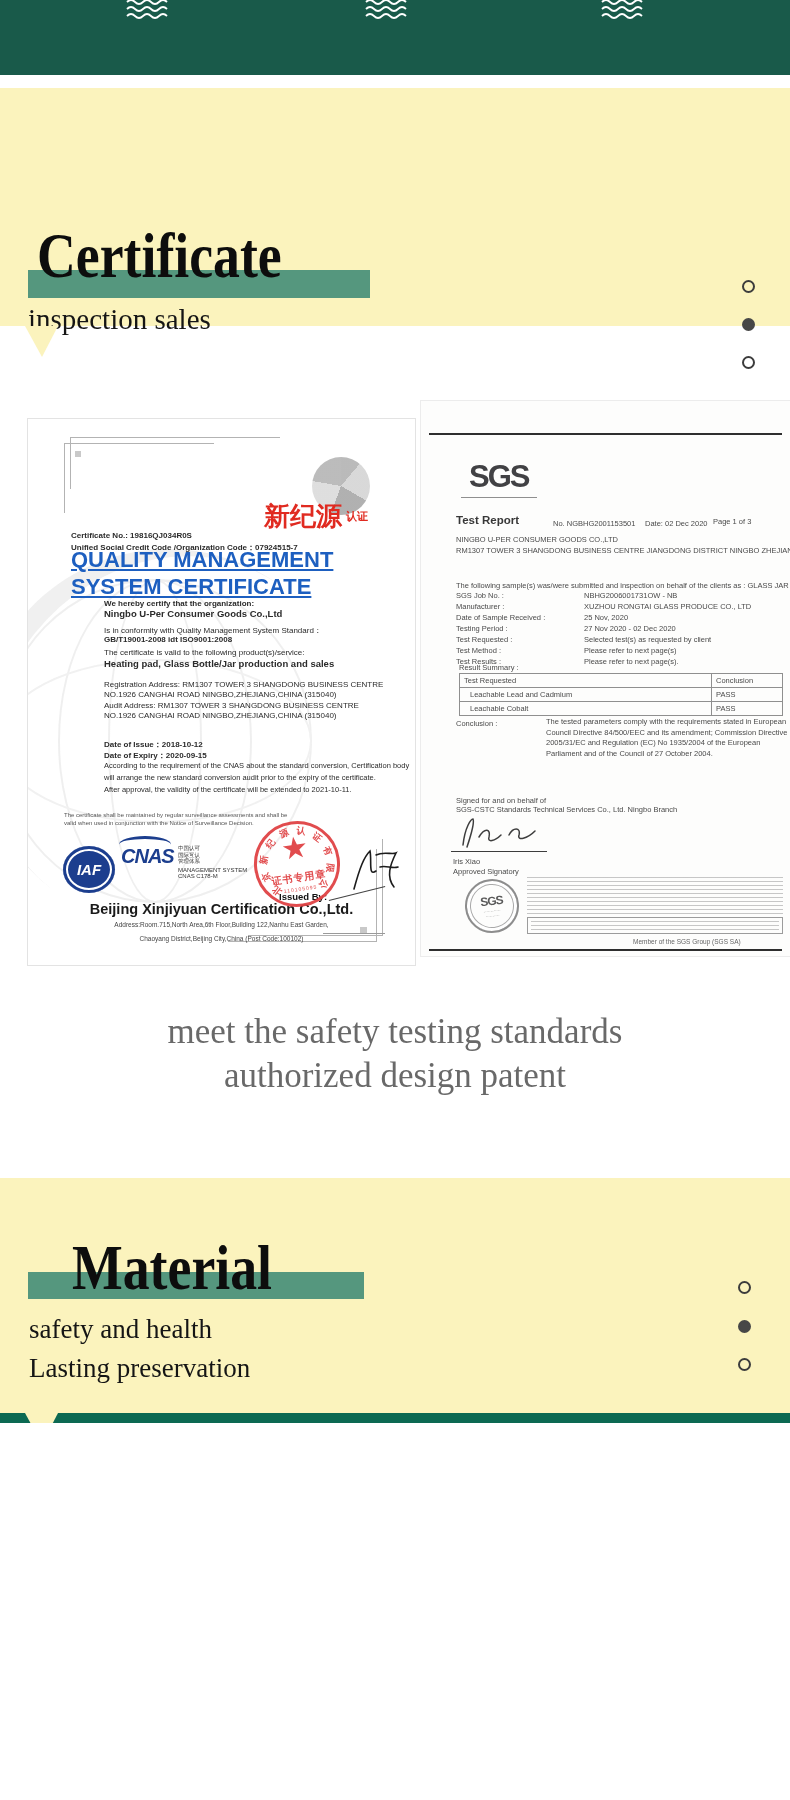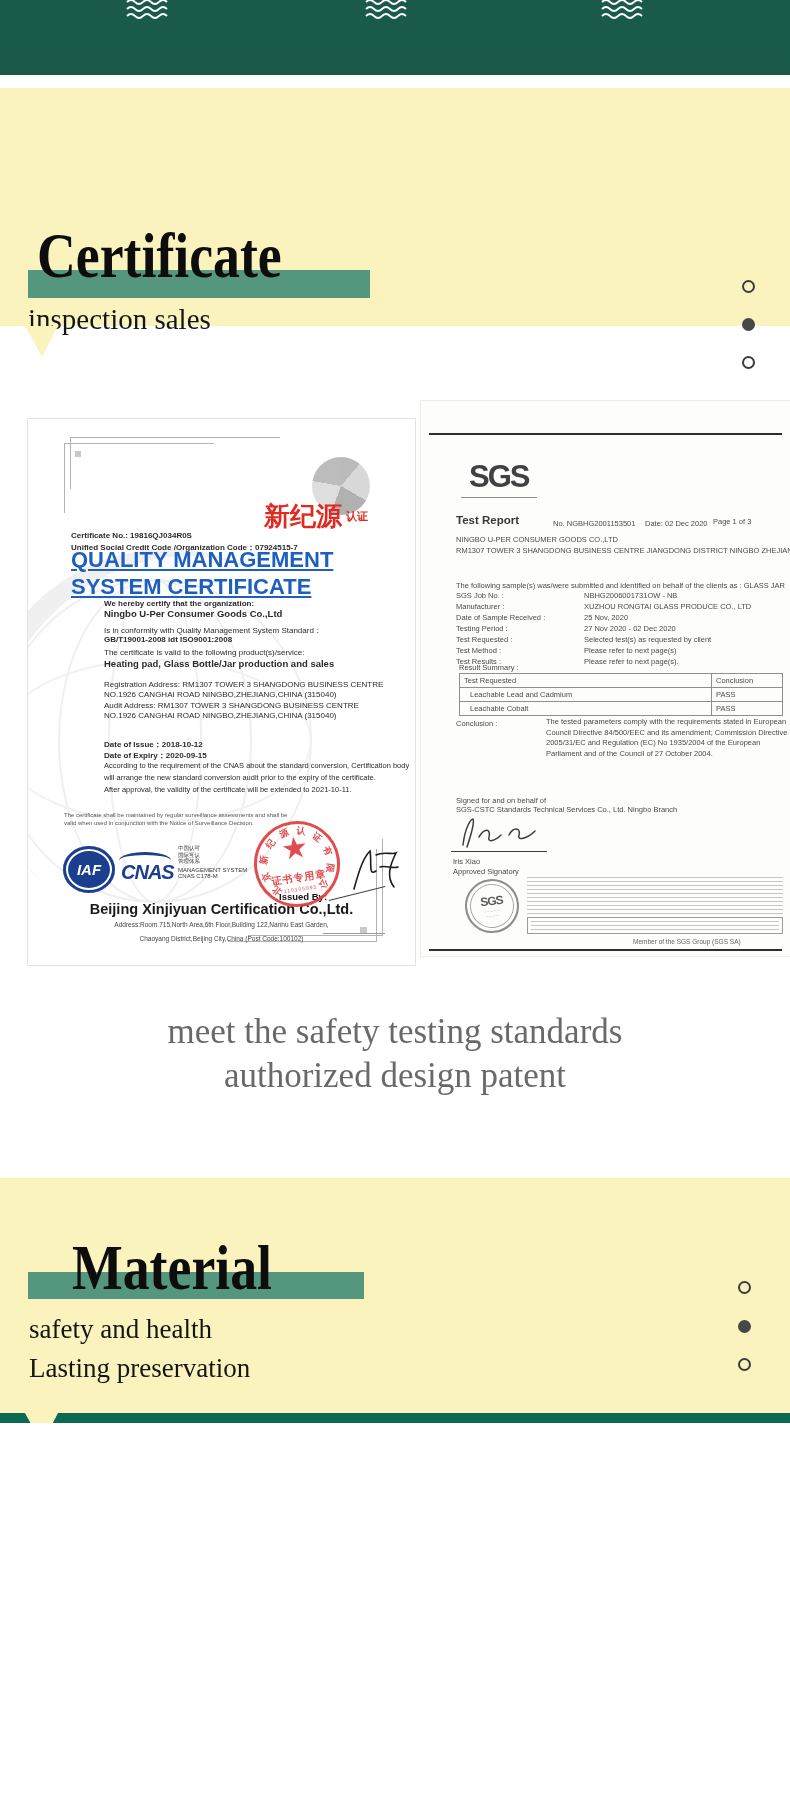--- a/index.html
+++ b/index.html
@@ -179,21 +179,21 @@
     <div class="ln" style="left:76px;top:284px;">NO.1926 CANGHAI ROAD NINGBO,ZHEJIANG,CHINA (315040)</div>
     <div class="ln b" style="left:76px;top:312px;">Date of Issue：2018-10-12</div>
     <div class="ln b" style="left:76px;top:323px;">Date of Expiry：2020-09-15</div>
     <div class="ln" style="left:76px;top:334px;font-size:7.5px;">According to the requirement of the CNAS about the standard conversion, Certification body</div>
     <div class="ln" style="left:76px;top:346px;font-size:7.5px;">will arrange the new standard conversion audit prior to the expiry of the certificate.</div>
     <div class="ln" style="left:76px;top:358px;font-size:7.5px;">After approval, the validity of the certificate will be extended to 2021-10-11.</div>
     <div class="ln fine" style="left:36px;top:385px;">The certificate shall be maintained by regular surveillance assessments and shall be</div>
     <div class="ln fine" style="left:36px;top:393px;">valid when used in conjunction with the Notice of Surveillance Decision.</div>
 
     <div class="iaf" style="left:35px;top:427px;">IAF</div>
-    <div class="cnas" style="left:93px;top:442px;">CNAS</div>
+    <div class="cnas" style="left:93px;top:426px;">CNAS</div>
     <div class="cnas-txt" style="left:150px;top:426px;">
       <div>中国认可</div>
       <div>国际互认</div>
       <div>管理体系</div>
       <div style="margin-top:2px;font-size:6px;">MANAGEMENT SYSTEM</div>
       <div style="font-size:6px;">CNAS C178-M</div>
     </div>
 
     <div class="stamp" style="left:226px;top:402px;">
       <span class="ring-ch" style="transform:translate(-50%,-50%) rotate(-135deg) translateY(-33px);">北</span>
@@ -234,21 +234,21 @@
     <div class="abs" style="left:40px;top:96px;width:76px;height:1px;background:#8f8f8f;z-index:3;"></div>
 
     <div class="sgs-ln b" style="left:35px;top:113px;font-size:11.5px;color:#383838;">Test Report</div>
     <div class="sgs-ln" style="left:132px;top:118px;">No. NGBHG2001153501</div>
     <div class="sgs-ln" style="left:224px;top:118px;">Date: 02 Dec 2020</div>
     <div class="sgs-ln" style="left:292px;top:116px;">Page 1 of 3</div>
 
     <div class="sgs-ln" style="left:35px;top:134px;">NINGBO U-PER CONSUMER GOODS CO.,LTD</div>
     <div class="sgs-ln" style="left:35px;top:145px;">RM1307 TOWER 3 SHANGDONG BUSINESS CENTRE JIANGDONG DISTRICT NINGBO ZHEJIANG,CHINA</div>
 
-    <div class="sgs-ln" style="left:35px;top:180px;">The following sample(s) was/were submitted and identified on behalf of the clients as : GLASS JAR</div>
+    <div class="sgs-ln" style="left:35px;top:180px;">The following sample(s) was/were submitted and inspection on behalf of the clients as : GLASS JAR</div>
 
     <div class="sgs-fields">
       <div class="sgs-field"><span class="fl">SGS Job No. :</span><span>NBHG2006001731OW - NB</span></div>
       <div class="sgs-field"><span class="fl">Manufacturer :</span><span>XUZHOU RONGTAI GLASS PRODUCE CO., LTD</span></div>
       <div class="sgs-field"><span class="fl">Date of Sample Received :</span><span>25 Nov, 2020</span></div>
       <div class="sgs-field"><span class="fl">Testing Period :</span><span>27 Nov 2020 - 02 Dec 2020</span></div>
       <div class="sgs-field"><span class="fl">Test Requested :</span><span>Selected test(s) as requested by client</span></div>
       <div class="sgs-field"><span class="fl">Test Method :</span><span>Please refer to next page(s)</span></div>
       <div class="sgs-field"><span class="fl">Test Results :</span><span>Please refer to next page(s).</span></div>
     </div>

